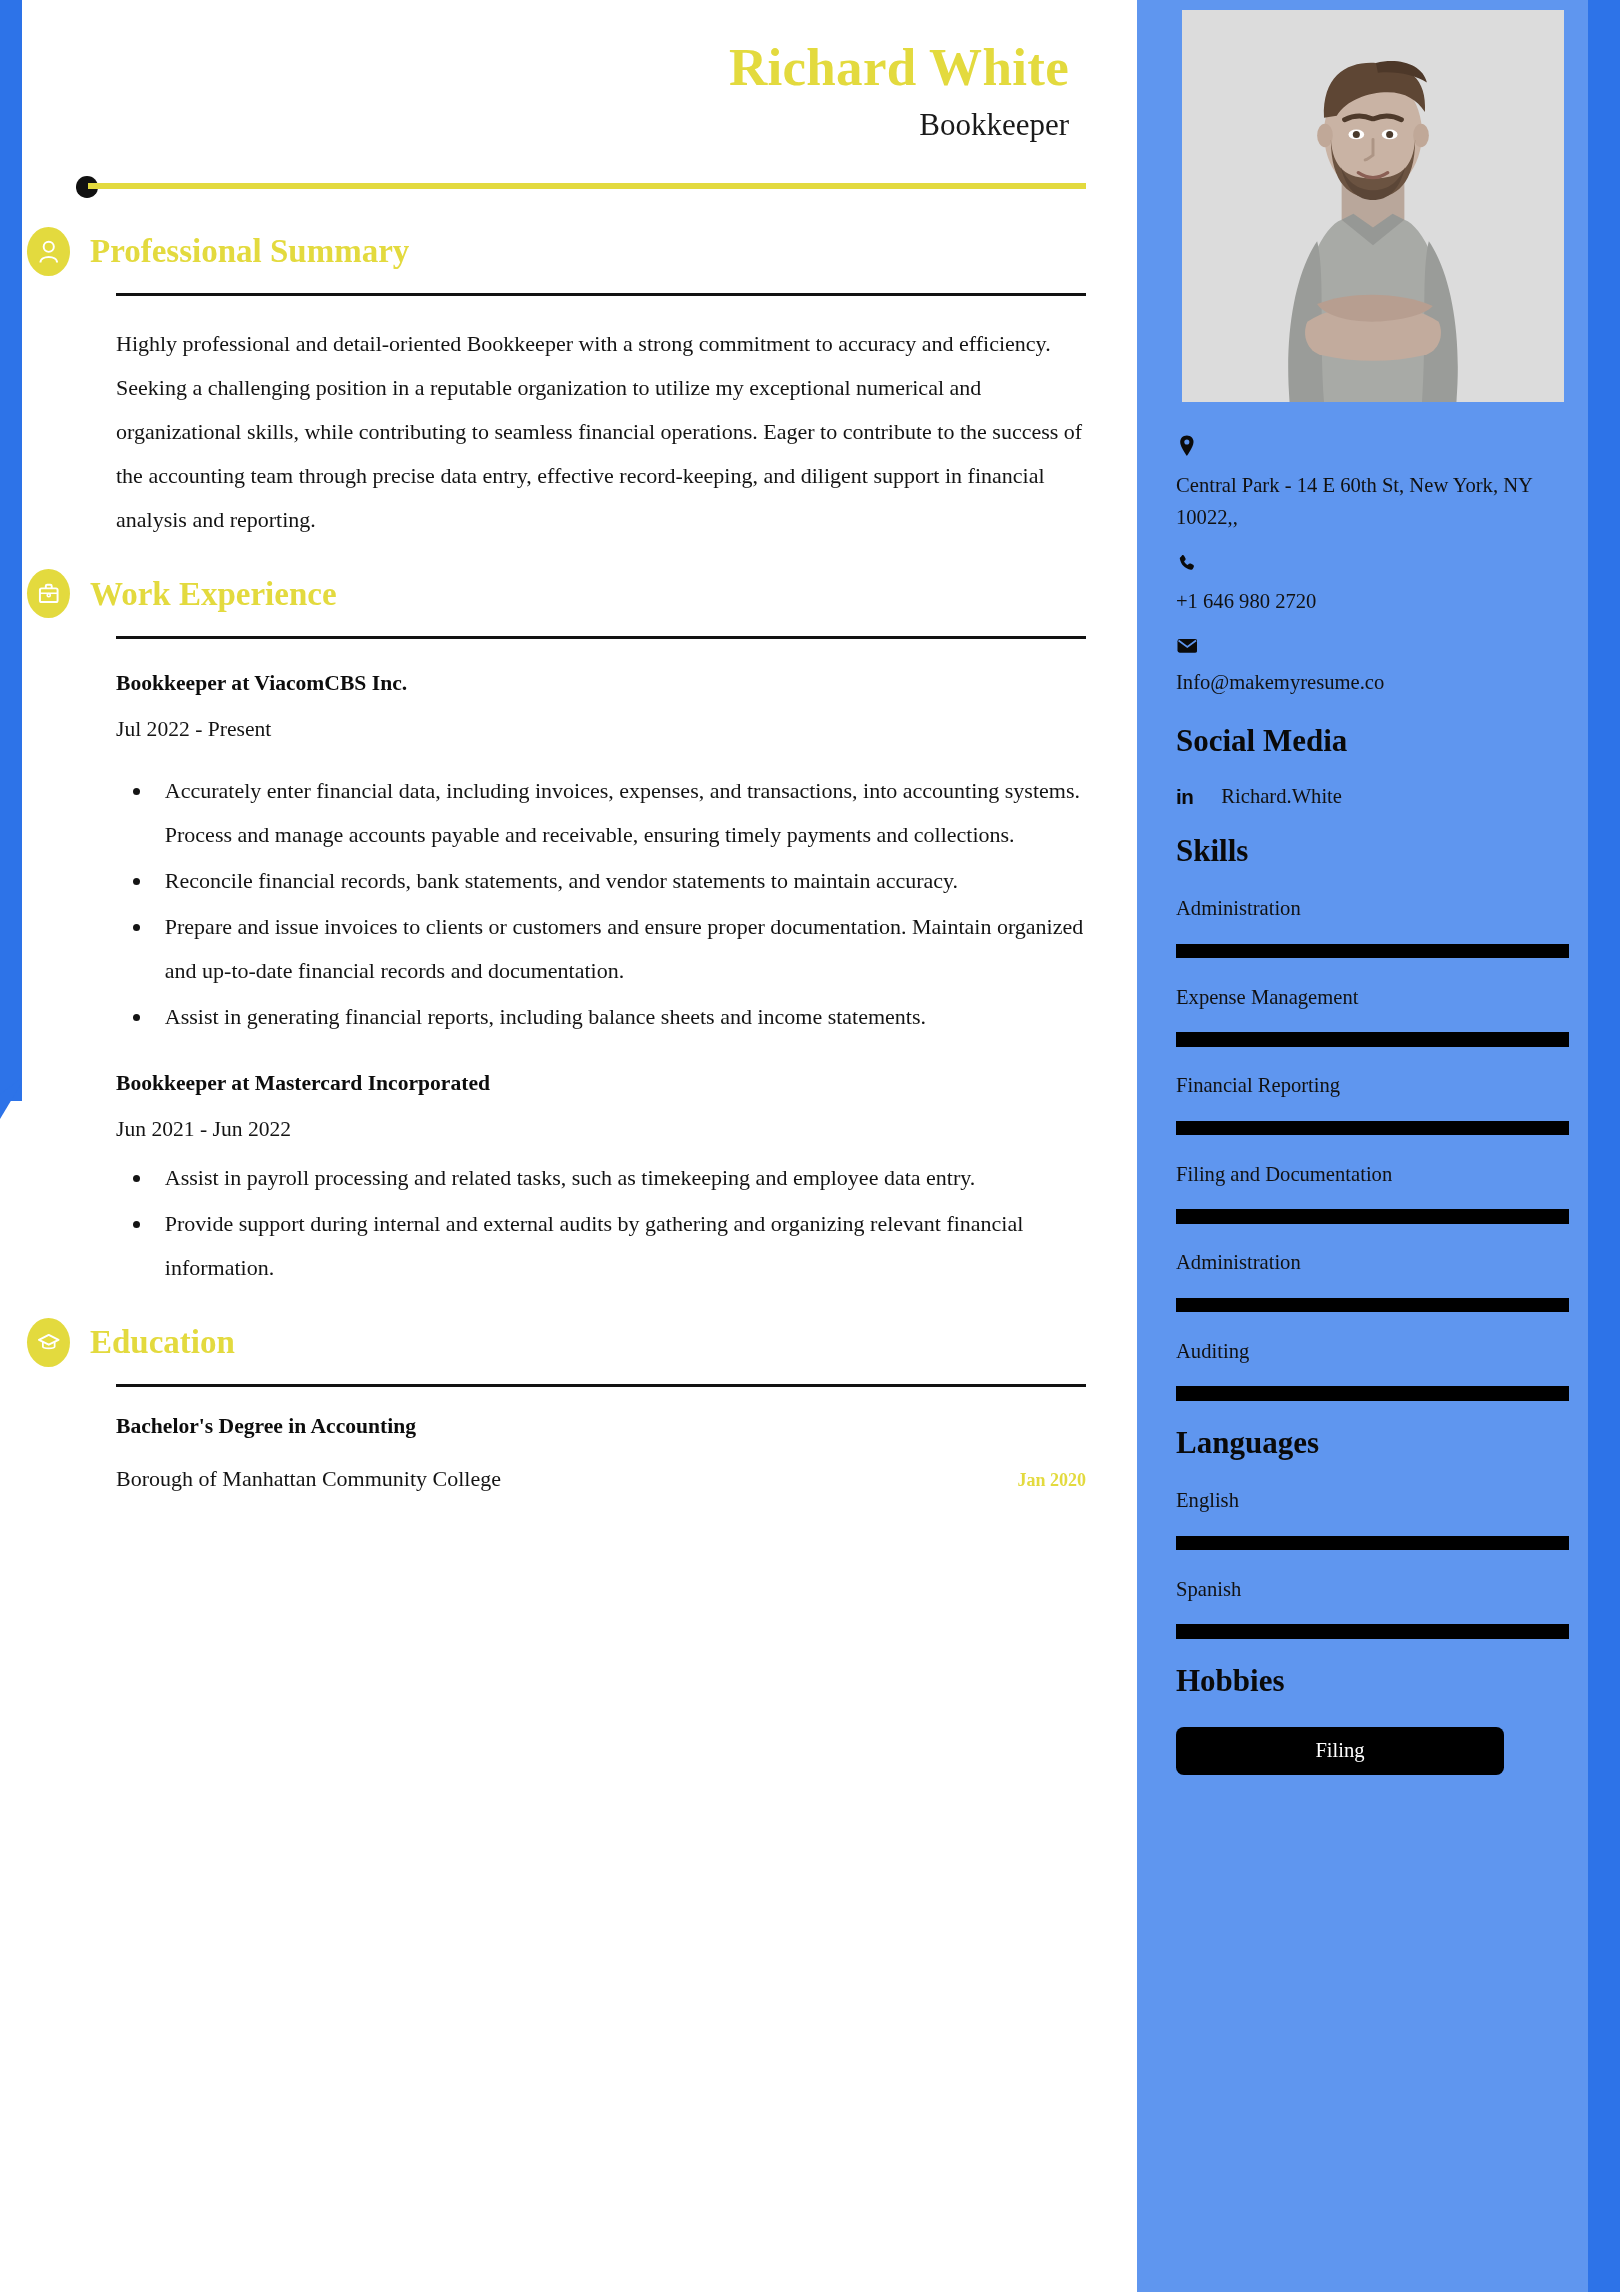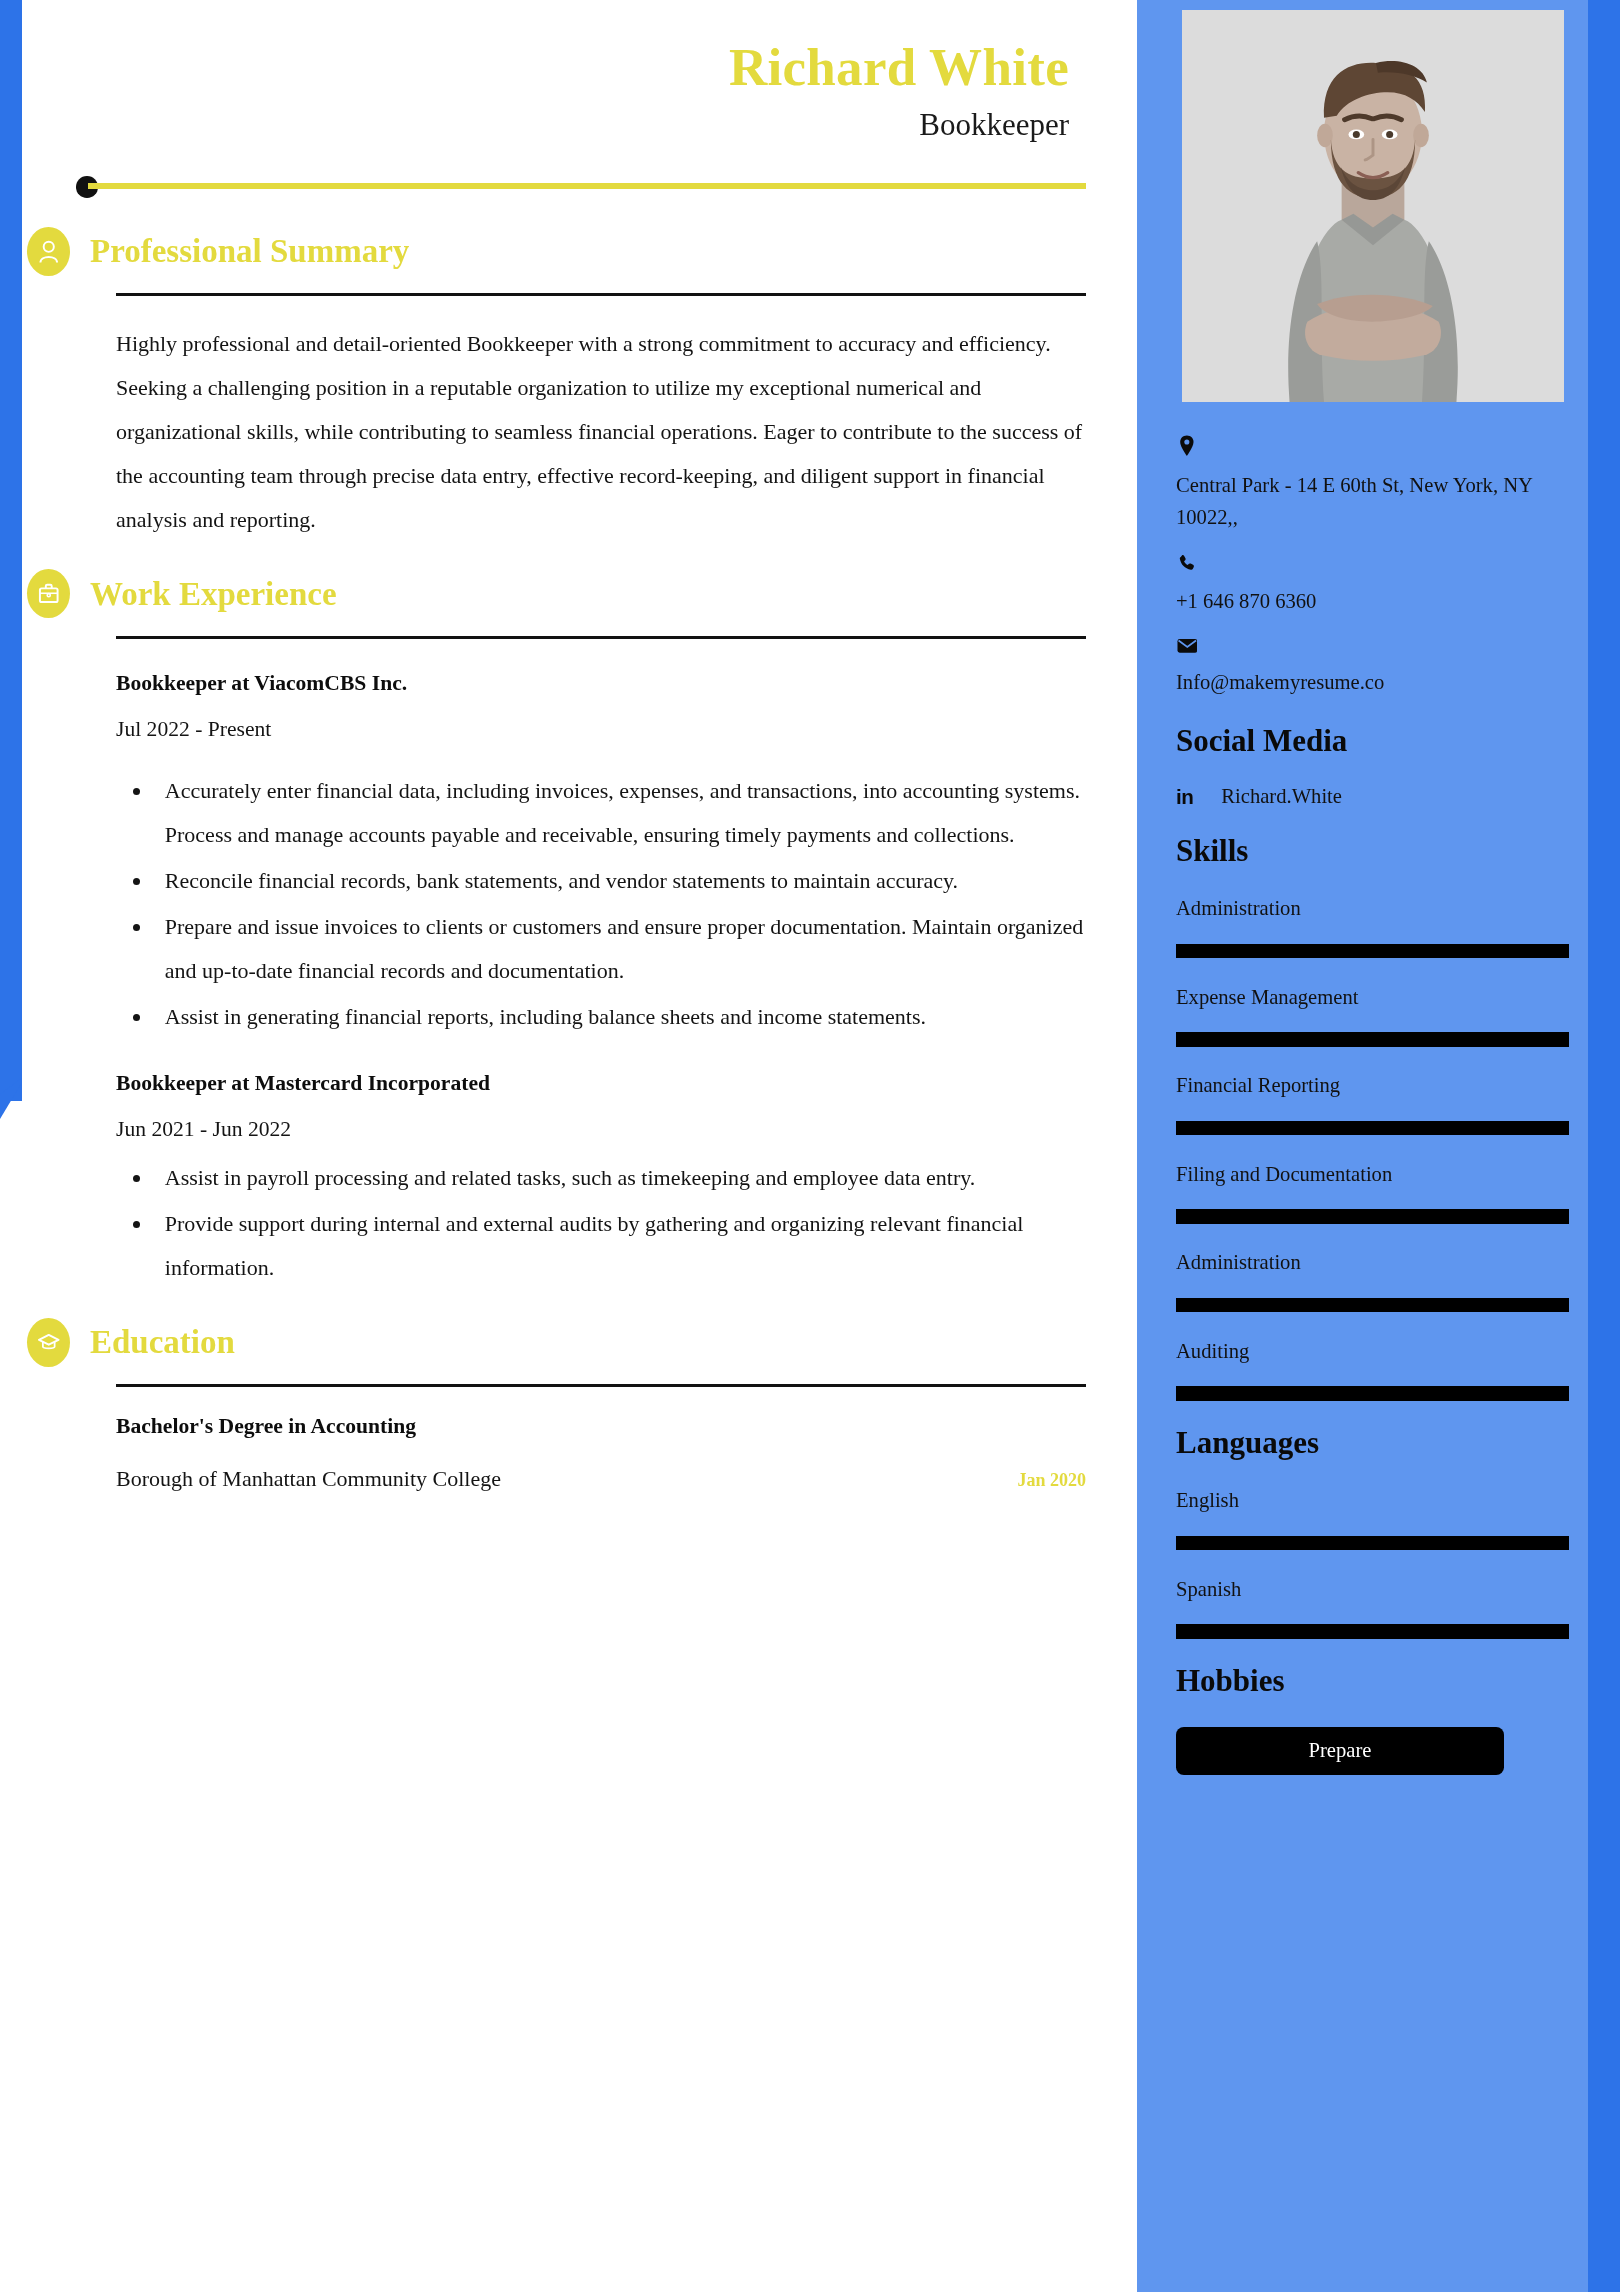--- a/index.html
+++ b/index.html
@@ -411,21 +411,21 @@
             </svg>
         </span>
         <span class="c-text">Central Park - 14 E 60th St, New York, NY 10022,,</span>
       </div>
       <div class="contact-row">
         <span class="c-icon">
           <svg width="18.6" height="18.6" viewBox="0 0 19 19">
               <path d="M4.2 1.3c.8-.4 1.7-.1 2.1.7l1.3 2.4c.4.8.2 1.7-.5 2.2l-.9.7c.7 1.8 2.1 3.2 3.9 3.9l.7-.9c.5-.7 1.4-.9 2.2-.5l2.4 1.3c.8.4 1.1 1.3.7 2.1l-.9 1.9c-.4.8-1.2 1.2-2 1C6.8 14.7 3.3 11.2 1.9 5.1c-.2-.8.2-1.6 1-2z" fill="#0b0b0b"></path>
             </svg>
         </span>
-        <span class="c-text">+1 646 870 6360</span>
+        <span class="c-text">+1 646 980 2720</span>
       </div>
       <div class="contact-row">
         <span class="c-icon">
           <svg width="20.6" height="15.7" viewBox="0 0 21 16">
               <rect x="0.5" y="1" width="20" height="14" rx="2.2" fill="#0b0b0b"></rect>
               <path d="M1.6 2.6 L10.5 9.2 L19.4 2.6" fill="none" stroke="#5f96ef" stroke-width="1.8"></path>
             </svg>
         </span>
         <span class="c-text">Info@makemyresume.co</span>
       </div>
@@ -472,19 +472,19 @@
         <div class="meter-bar"></div>
       </div>
       <div class="meter">
         <div class="meter-label">Spanish</div>
         <div class="meter-bar"></div>
       </div>
     </div>
 
     <div class="side-title">Hobbies</div>
     <div class="hobby-tags">
-      <span class="hobby-tag">Prepare</span>
+      <span class="hobby-tag">Filing</span>
     </div>
 
   </div>
 
 </div>
 
 
 </body></html>

